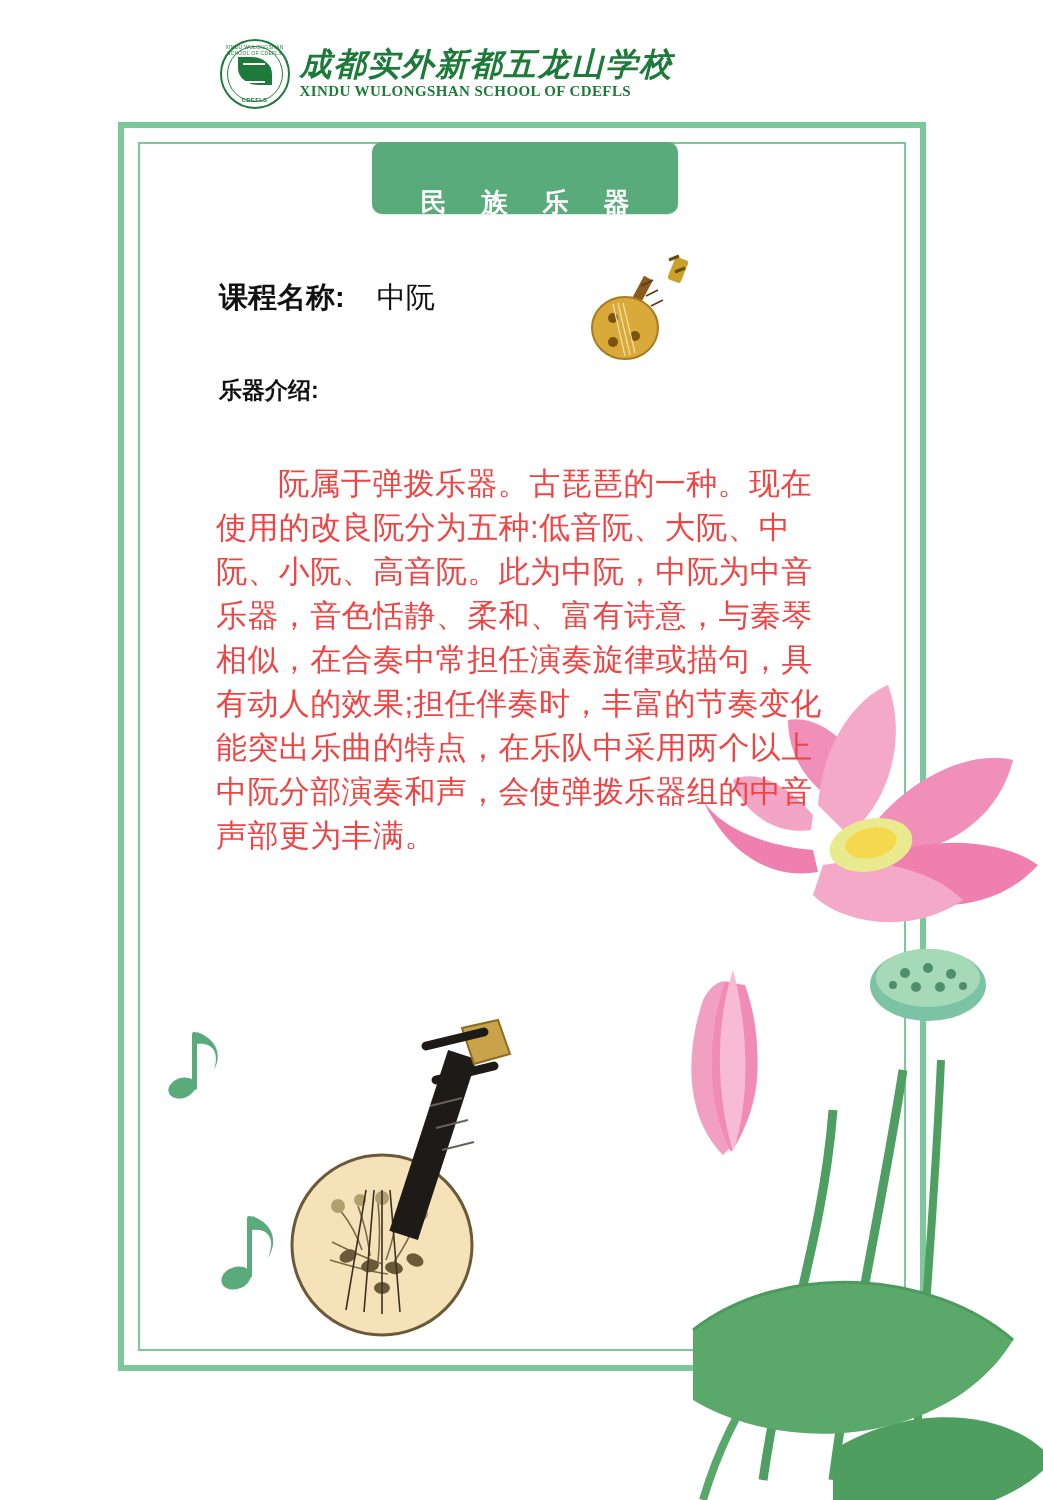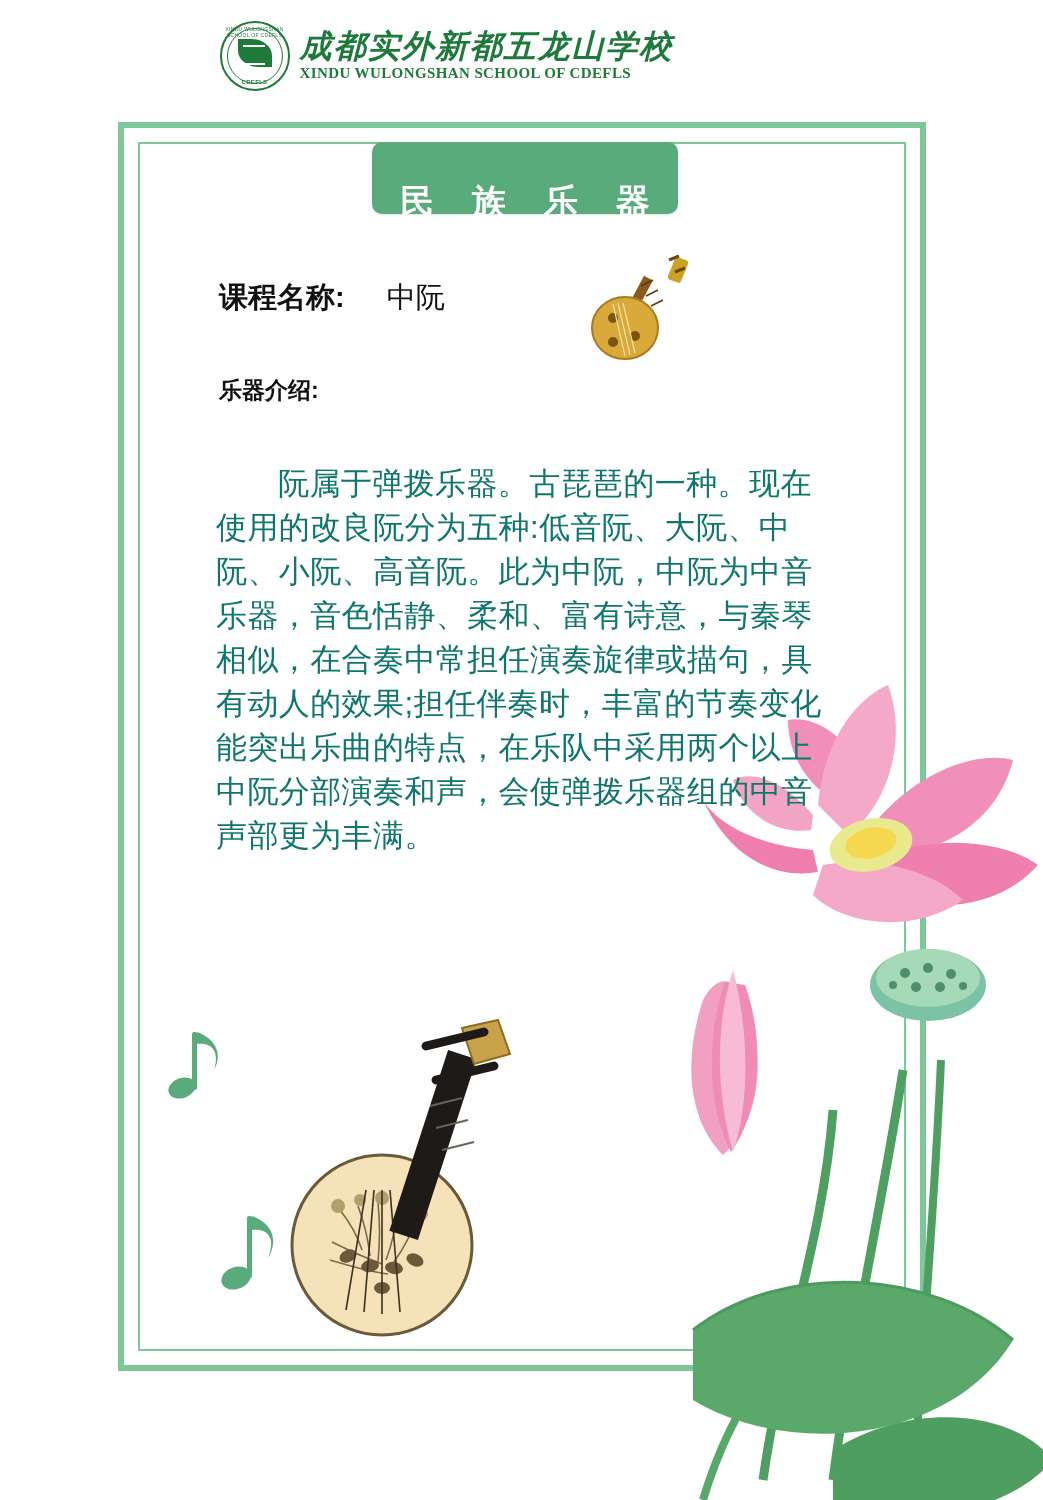--- a/index.html
+++ b/index.html
@@ -11,21 +11,21 @@
     width: 1043px;
     height: 1500px;
     position: relative;
     overflow: hidden;
     font-family: "Liberation Sans", "DejaVu Sans", sans-serif;
   }
 
   
   .header {
     position: absolute;
-    top: 16px;
+    top: 34px;
     left: 0;
     width: 893px;
     height: 80px;
     display: flex;
     align-items: center;
     justify-content: center;
   }
   .logo-mark {
     width: 66px;
     height: 66px;
@@ -120,57 +120,57 @@
     height: 72px;
     background: #5aab7c;
     border-radius: 10px;
     display: flex;
     align-items: center;
     justify-content: center;
     box-shadow: 0 1px 2px rgba(0,0,0,.12);
   }
   .title-pill span {
     color: #ffffff;
-    font-size: 34px;
+    font-size: 26px;
     font-weight: bold;
     letter-spacing: 13px;
     text-indent: 13px;
     font-family: "DejaVu Sans", "Liberation Sans", sans-serif;
     margin-top: 48px;
   }
 
   
   .field-course {
     position: absolute;
     left: 219px;
     top: 278px;
     font-size: 29px;
     color: #111;
     white-space: nowrap;
   }
   .field-course .label { font-weight: bold; text-align: right; }
-  .field-course .value { font-weight: normal; margin-left: 34px; }
+  .field-course .value { font-weight: normal; margin-left: 24px; }
 
   .field-intro {
     position: absolute;
     left: 219px;
     top: 375px;
     font-size: 23px;
     font-weight: bold;
     color: #111;
   }
 
   .body-text {
     position: absolute;
     left: 216px;
     top: 462px;
     width: 610px;
     font-size: 31px;
     line-height: 44px;
-    color: #0f766e;
+    color: #ef4444;
     text-indent: 62px;
     letter-spacing: .4px;
   }
 
   
   .ruan-small {
     position: absolute;
     left: 583px;
     top: 252px;
     width: 120px;

